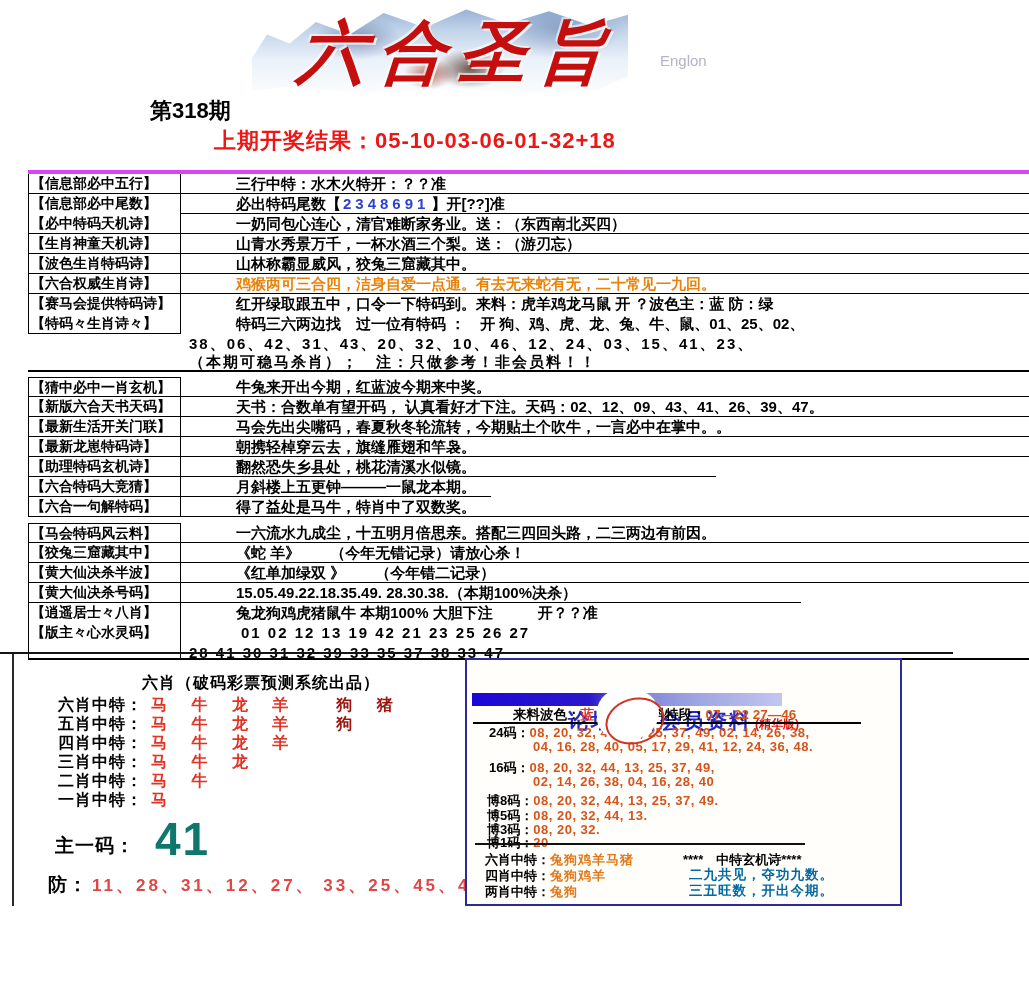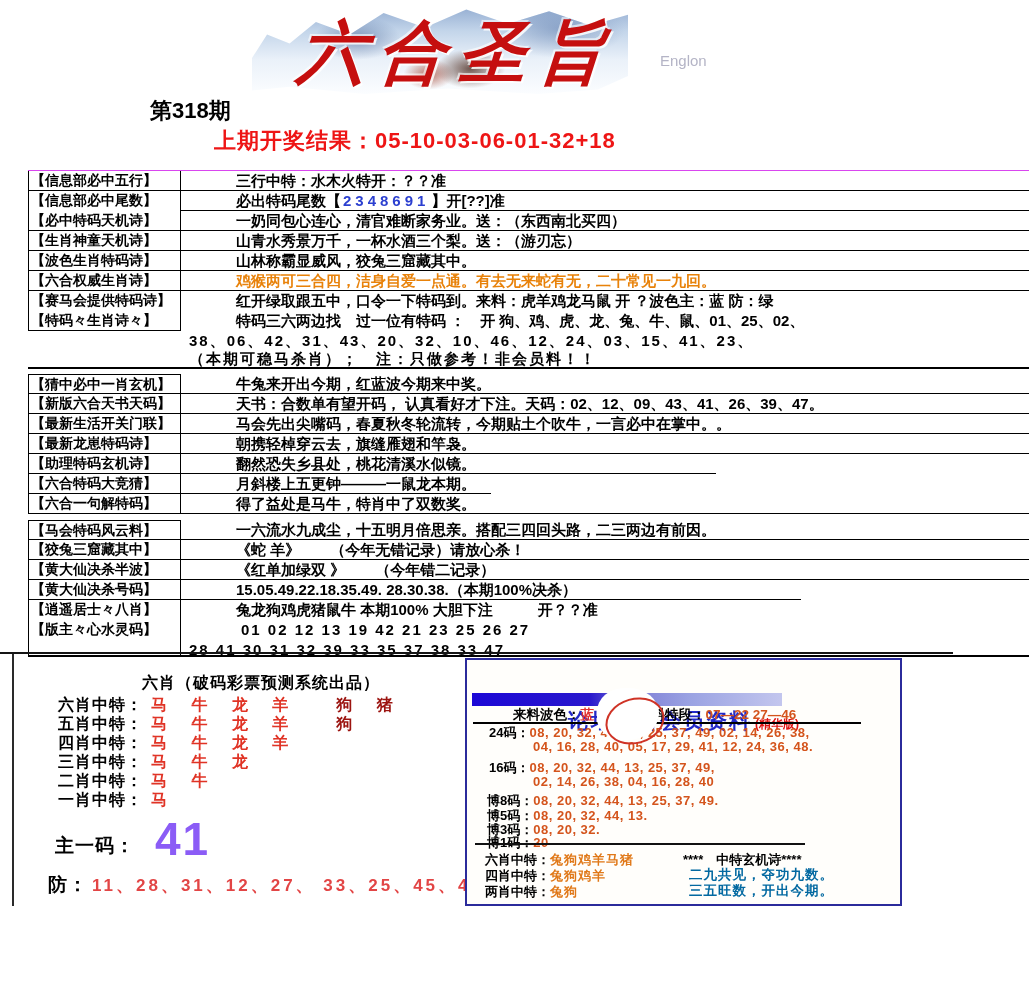--- a/index.html
+++ b/index.html
@@ -25,21 +25,21 @@
     text-shadow:2px 2px 0 rgba(255,255,255,.85),-2px -2px 0 rgba(255,255,255,.6);
     transform:skewX(-4deg);white-space:nowrap;
   }
   .watermark{position:absolute;left:660px;top:52px;font-size:15px;color:#b4b4c6;}
   .issue-line{position:absolute;left:150px;top:96px;display:flex;align-items:baseline;gap:12px;white-space:nowrap;}
   .issue{font-size:22px;font-weight:bold;}
   .subtitle{font-size:16.5px;font-weight:bold;letter-spacing:.5px;}
   .result-line{position:absolute;left:214px;top:126px;font-size:22px;font-weight:bold;color:#ee1515;letter-spacing:1px;white-space:nowrap;}
 
   
-  .tbl{position:absolute;left:28px;top:170px;width:1001px;border-top:1px solid #d946ef;}
+  .tbl{position:absolute;left:28px;top:170px;width:1001px;border-top:4px solid #d946ef;}
   .trow{display:flex;align-items:stretch;height:20px;}
   .trow.short{height:18px;}
   .trow.last{height:15px;}
   .lbl{
     flex:0 0 153px;box-sizing:border-box;
     border-left:1px solid #000;border-right:1px solid #000;border-bottom:1px solid #000;
     font-weight:bold;font-size:14px;line-height:19px;white-space:nowrap;padding-left:2px;
   }
   .lbl.bt{border-top:1px solid #000;}
   .lbl.nb{border-bottom:none;}
@@ -61,21 +61,21 @@
   
   .bottom{position:absolute;left:0;top:652px;width:1029px;height:334px;}
   .bottom-topline{position:absolute;left:0;top:0;width:953px;border-top:2px solid #151515;}
   .bottom-leftborder{position:absolute;left:12px;top:2px;height:252px;border-left:2px solid #2a2a2a;}
   .sx-title{position:absolute;left:142px;top:21px;font-size:16px;font-weight:bold;letter-spacing:1px;}
   .sx-row{position:absolute;left:58px;font-size:16px;font-weight:bold;white-space:nowrap;}
   .sx-lbl{letter-spacing:1px;}
   .sx-main{color:#e03325;margin-left:8px;letter-spacing:10px;}
   .sx-dark{color:#9c1410;letter-spacing:10px;margin-left:38px;}
   .main-code-lbl{position:absolute;left:55px;top:181px;font-size:19px;font-weight:bold;letter-spacing:1px;}
-  .main-code-val{position:absolute;left:155px;top:160px;font-size:46px;font-weight:bold;color:#8b5cf6;letter-spacing:2px;}
+  .main-code-val{position:absolute;left:155px;top:160px;font-size:46px;font-weight:bold;color:#0f766e;letter-spacing:2px;}
   .guard-row{position:absolute;left:48px;top:220px;white-space:nowrap;}
   .guard-lbl{font-size:19px;font-weight:bold;letter-spacing:1px;}
   .guard-val{font-size:17px;font-weight:bold;color:#e24545;letter-spacing:3px;margin-left:4px;}
 
   
   .member{position:absolute;left:465px;top:6px;width:437px;height:248px;border:2px solid #2b2b9b;box-sizing:border-box;background:#fffefb;}
   .m-title{position:absolute;left:0;top:4px;width:100%;text-align:center;white-space:nowrap;margin-top:43px;}
   .m-title-main{font-size:21px;font-weight:bold;color:#2228c8;letter-spacing:2px;}
   .m-title-ed{font-size:12px;font-weight:bold;color:#e01212;margin-left:3px;}
   .m-bar{position:absolute;left:5px;top:33px;width:310px;height:13px;

